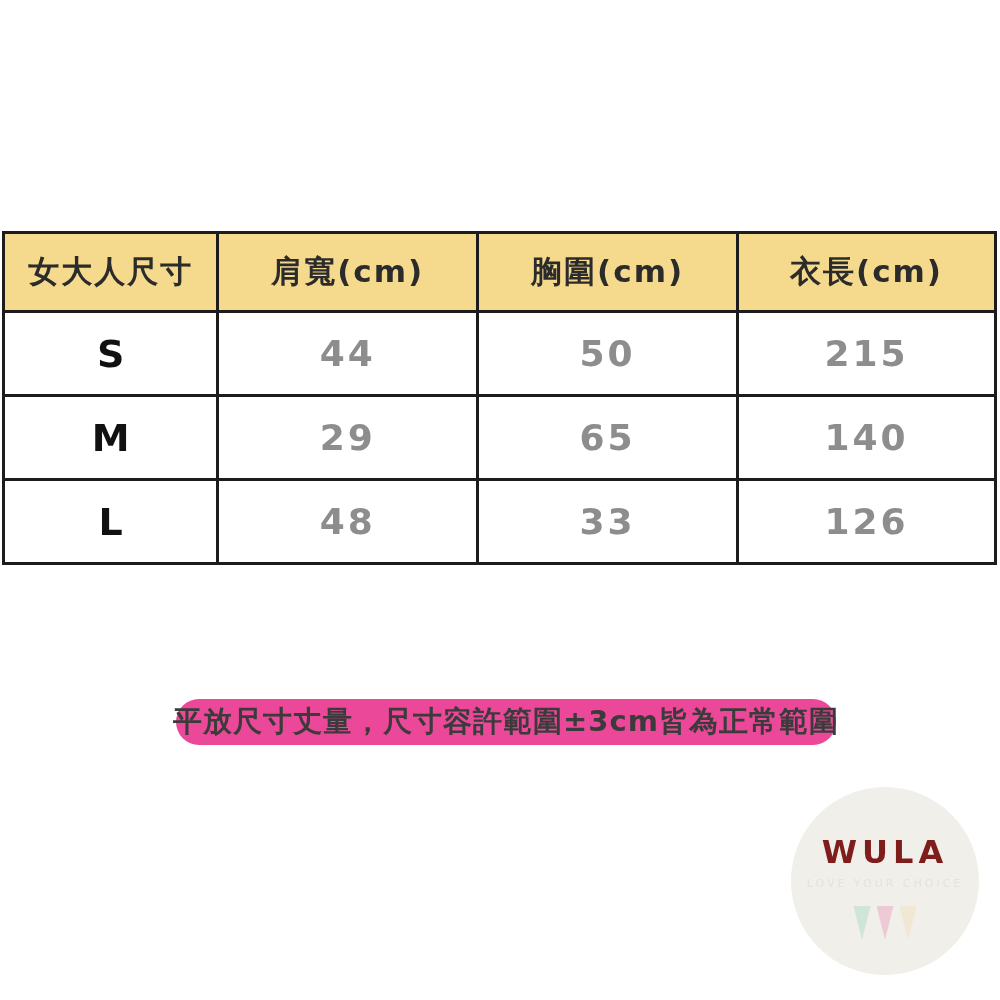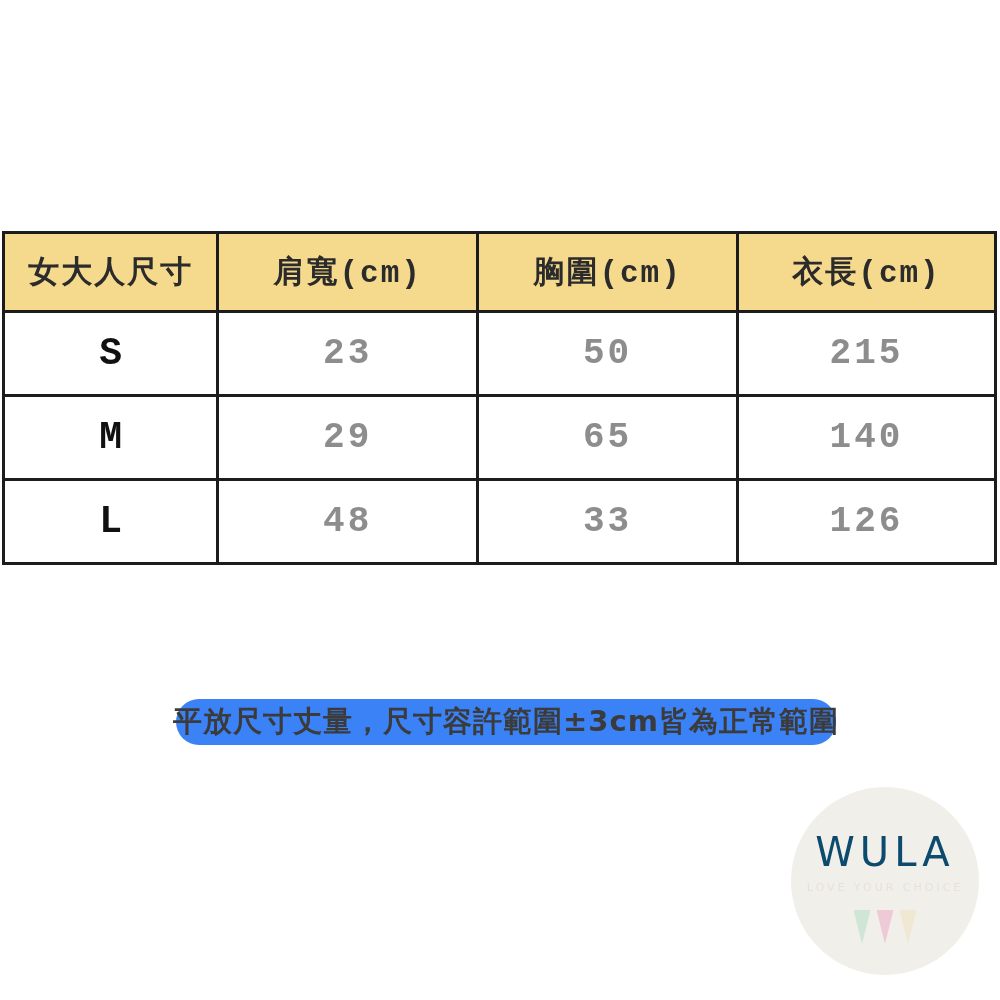--- a/index.html
+++ b/index.html
@@ -12,21 +12,20 @@
   }
 
   
   table.size-table {
     position: absolute;
     left: 2px;
     top: 231px;
     width: 995px;
     border-collapse: collapse;
     table-layout: fixed;
-    font-family: Liberation Mono, monospace;
   }
   .size-table th, .size-table td {
     border: 3px solid #1c1c1c;
     text-align: center;
     vertical-align: middle;
   }
   .size-table col.c1 { width: 21.6%; }
   .size-table col.c2 { width: 26.2%; }
   .size-table col.c3 { width: 26.2%; }
   .size-table col.c4 { width: 26.0%; }
@@ -51,21 +50,21 @@
     letter-spacing: 3px;
   }
 
   
   .note-pill {
     position: absolute;
     left: 176px;
     top: 699px;
     width: 660px;
     height: 46px;
-    background: #3b82f6;
+    background: #ec4899;
     border-radius: 24px;
     display: flex;
     align-items: center;
     justify-content: center;
   }
   .note-pill span {
     font-size: 29px;
     font-weight: bold;
     color: #3b3b3b;
     letter-spacing: 1px;
@@ -80,23 +79,23 @@
     width: 188px;
     height: 188px;
     border-radius: 50%;
     background: #f0efe9;
     display: flex;
     flex-direction: column;
     align-items: center;
     justify-content: center;
   }
   .watermark .brand {
-    font-size: 40px;
-    font-weight: normal;
-    color: #0c4a6e;
+    font-size: 32px;
+    font-weight: bold;
+    color: #7f1d1d;
     letter-spacing: 5px;
     line-height: 1;
     margin-top: 14px;
   }
   .watermark .tagline {
     font-size: 11px;
     color: #e5e2da;
     letter-spacing: 3px;
     margin-top: 9px;
     white-space: nowrap;
@@ -130,21 +129,21 @@
     <tr>
       <th>女大人尺寸</th>
       <th>肩寬(cm)</th>
       <th>胸圍(cm)</th>
       <th>衣長(cm)</th>
     </tr>
   </thead>
   <tbody>
     <tr>
       <td class="size-cell">S</td>
-      <td class="value-cell">23</td>
+      <td class="value-cell">44</td>
       <td class="value-cell">50</td>
       <td class="value-cell">215</td>
     </tr>
     <tr>
       <td class="size-cell">M</td>
       <td class="value-cell">29</td>
       <td class="value-cell">65</td>
       <td class="value-cell">140</td>
     </tr>
     <tr>

